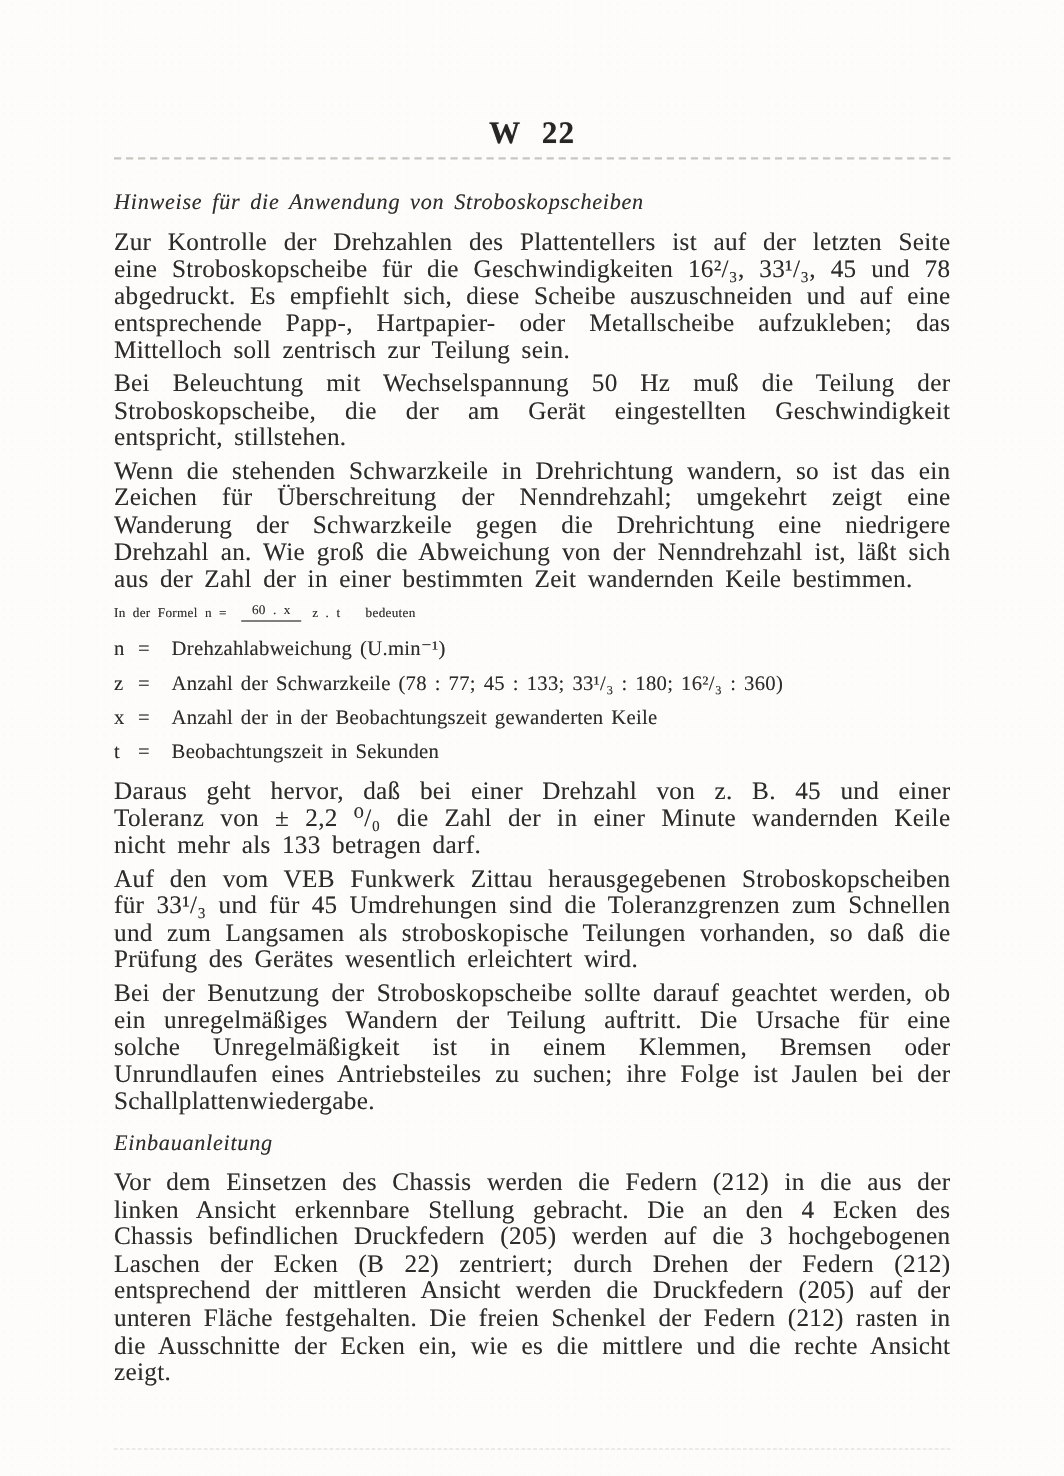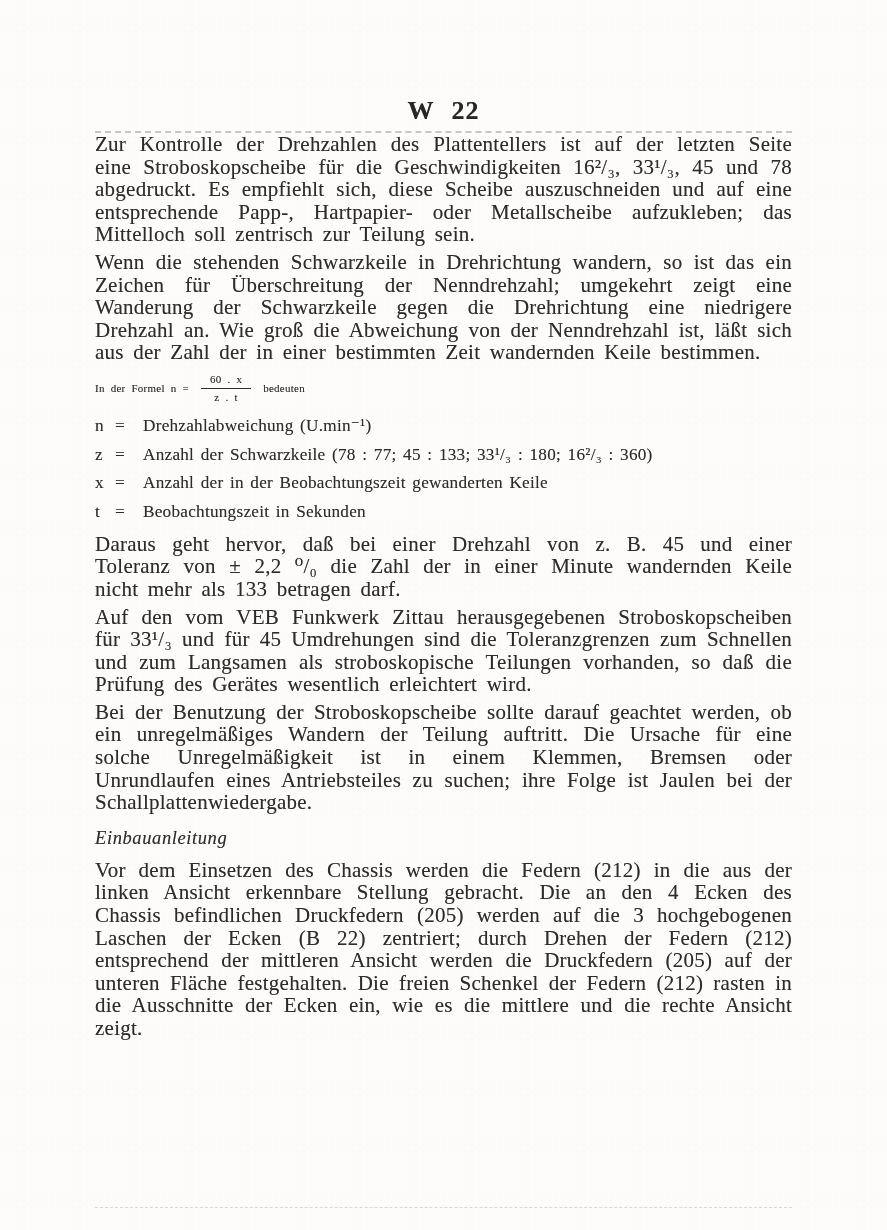--- a/index.html
+++ b/index.html
@@ -69,21 +69,21 @@
     align-items: center;
     gap: 12px;
     margin: 9px 0 12px 0;
     font-size: 11px;
     word-spacing: 3px;
     letter-spacing: 0.25px;
     text-shadow: 0 0 0.5px rgba(40,40,40,0.4);
   }
   .frac {
     display: inline-flex;
-    flex-direction: column;
+    flex-direction: row;
     align-items: stretch;
     text-align: center;
     line-height: 1.15;
   }
   .frac .num {
     padding: 0 9px 2px 9px;
     border-bottom: 1.6px solid #2c2c2c;
   }
   .frac .den {
     padding: 2px 9px 0 9px;
@@ -115,22 +115,24 @@
 </style>
 </head>
 <body>
 
 <div class="page">
   <div class="content">
 
     <div class="page-code">W 22</div>
     <div class="rule-top"></div>
 
+    <h2 class="section-heading">Hinweise für die Anwendung von Stroboskopscheiben</h2>
 
     <p class="body-par">Zur Kontrolle der Drehzahlen des Plattentellers ist auf der letzten Seite eine Stroboskopscheibe für die Geschwindigkeiten 16²/₃, 33¹/₃, 45 und 78 abgedruckt. Es empfiehlt sich, diese Scheibe auszuschneiden und auf eine entsprechende Papp-, Hartpapier- oder Metallscheibe aufzukleben; das Mittelloch soll zentrisch zur Teilung sein.</p>
+    <p class="body-par">Bei Beleuchtung mit Wechselspannung 50 Hz muß die Teilung der Stroboskopscheibe, die der am Gerät eingestellten Geschwindigkeit entspricht, stillstehen.</p>
     <p class="body-par">Wenn die stehenden Schwarzkeile in Drehrichtung wandern, so ist das ein Zeichen für Überschreitung der Nenndrehzahl; umgekehrt zeigt eine Wanderung der Schwarzkeile gegen die Drehrichtung eine niedrigere Drehzahl an. Wie groß die Abweichung von der Nenndrehzahl ist, läßt sich aus der Zahl der in einer bestimmten Zeit wandernden Keile bestimmen.</p>
 
     <div class="formula">
       <span>In der Formel n =</span>
       <span class="frac">
         <span class="num">60 . x</span>
         <span class="den">z . t</span>
       </span>
       <span>bedeuten</span>
     </div>

